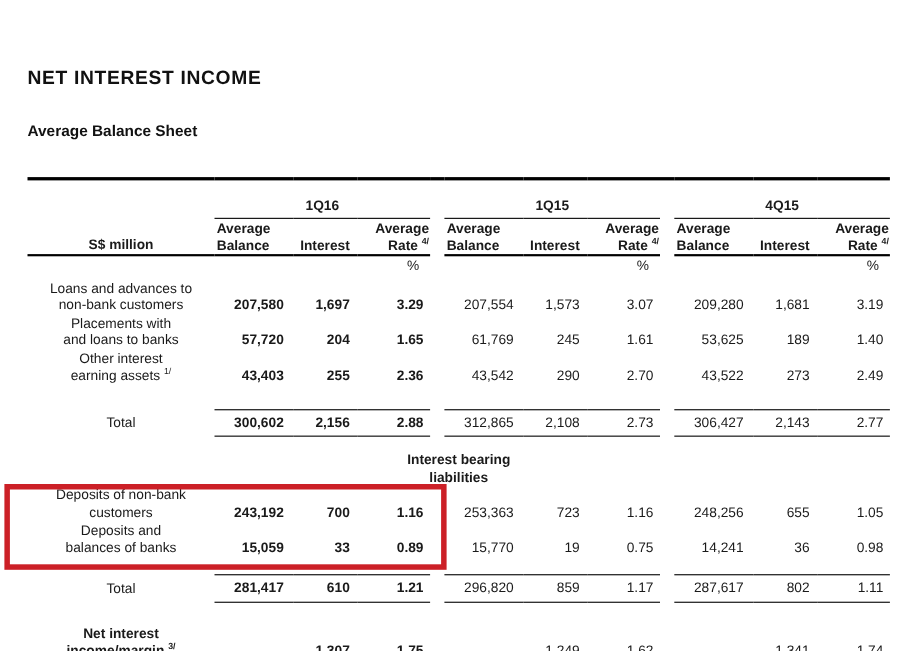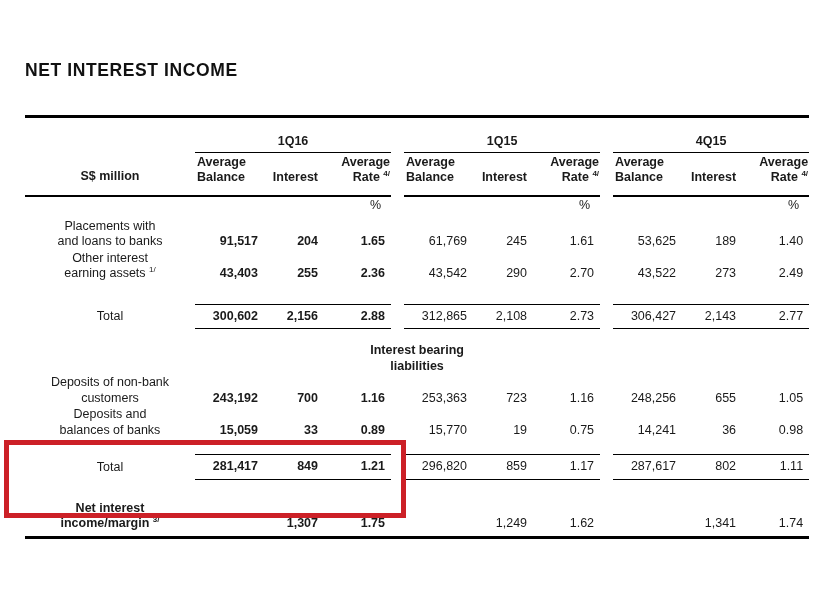--- a/index.html
+++ b/index.html
@@ -29,21 +29,21 @@
   }
   td{
     padding:0;font-size:12.5px;line-height:15.5px;
     vertical-align:bottom;color:#1a1a1a;
     overflow:visible;white-space:nowrap;
   }
   
   .qrow td{padding-top:16px;padding-bottom:2px;}
   .qrow .q{font-weight:bold;text-align:center;border-bottom:1.5px solid #000;}
   
-  .hrow td{border-bottom:2px solid #000;padding-bottom:10px;padding-top:2px;}
+  .hrow td{border-bottom:2px solid #000;padding-bottom:0;padding-top:2px;}
   .hrow td.gap{border-bottom:none;}
   .h{font-weight:bold;line-height:15px;}
   .hl{text-align:left;padding-left:2px;}
   .hc{text-align:right;padding-right:7px;}
   .hr{text-align:right;padding-right:1px;}
   .slab{font-weight:bold;}
   sup{font-size:8px;vertical-align:super;line-height:0;}
   
   .prow td{padding-top:1px;height:16px;}
   .pct{text-align:right;padding-right:10px;}
@@ -70,20 +70,21 @@
     border:5px solid #cc2027;box-sizing:border-box;z-index:5;
     background:transparent;
   }
 </style>
 </head>
 <body>
 
 <div class="page">
   <div class="inner">
     <h1 class="title">NET INTEREST INCOME</h1>
+    <h2 class="subtitle">Average Balance Sheet</h2>
 
     <table class="bal">
       <colgroup>
         <col style="width:170px">
         <col style="width:72px">
           <col style="width:58px">
           <col style="width:66px">
         <col style="width:13px">
         <col style="width:72px">
           <col style="width:58px">
@@ -132,24 +133,38 @@
         <td></td>
             <td></td>
         <td class="pct">%</td>
       </tr>
 
       <tr class="sp4">
             <td colspan="12"></td>
           </tr>
 
 
+      <tr class="dr">
+        <td class="lbl"><span>Loans and advances to</span><br><span>non-bank customers</span></td>
+        <td class="n ab b">207,580</td>
+        <td class="n b">1,697</td>
+        <td class="n rt b">3.29</td>
+        <td class="gap"></td>
+        <td class="n ab">207,554</td>
+        <td class="n">1,573</td>
+        <td class="n rt">3.07</td>
+        <td class="gap"></td>
+        <td class="n ab">209,280</td>
+        <td class="n">1,681</td>
+        <td class="n rt">3.19</td>
+      </tr>
 
       <tr class="dr">
         <td class="lbl"><span>Placements with</span><br><span>and loans to banks</span></td>
-        <td class="n ab b">91,517</td>
+        <td class="n ab b">57,720</td>
         <td class="n b">204</td>
         <td class="n rt b">1.65</td>
         <td class="gap"></td>
         <td class="n ab">61,769</td>
         <td class="n">245</td>
         <td class="n rt">1.61</td>
         <td class="gap"></td>
         <td class="n ab">53,625</td>
         <td class="n">189</td>
         <td class="n rt">1.40</td>
@@ -228,21 +243,21 @@
       </tr>
 
 
       <tr class="sp16">
             <td colspan="12"></td>
           </tr>
 
       <tr class="trow">
         <td class="lbl">Total</td>
         <td class="n ab b">281,417</td>
-        <td class="n b">849</td>
+        <td class="n b">610</td>
         <td class="n rt b">1.21</td>
         <td class="gap"></td>
         <td class="n ab">296,820</td>
         <td class="n">859</td>
         <td class="n rt">1.17</td>
         <td class="gap"></td>
         <td class="n ab">287,617</td>
         <td class="n">802</td>
         <td class="n rt">1.11</td>
       </tr>

